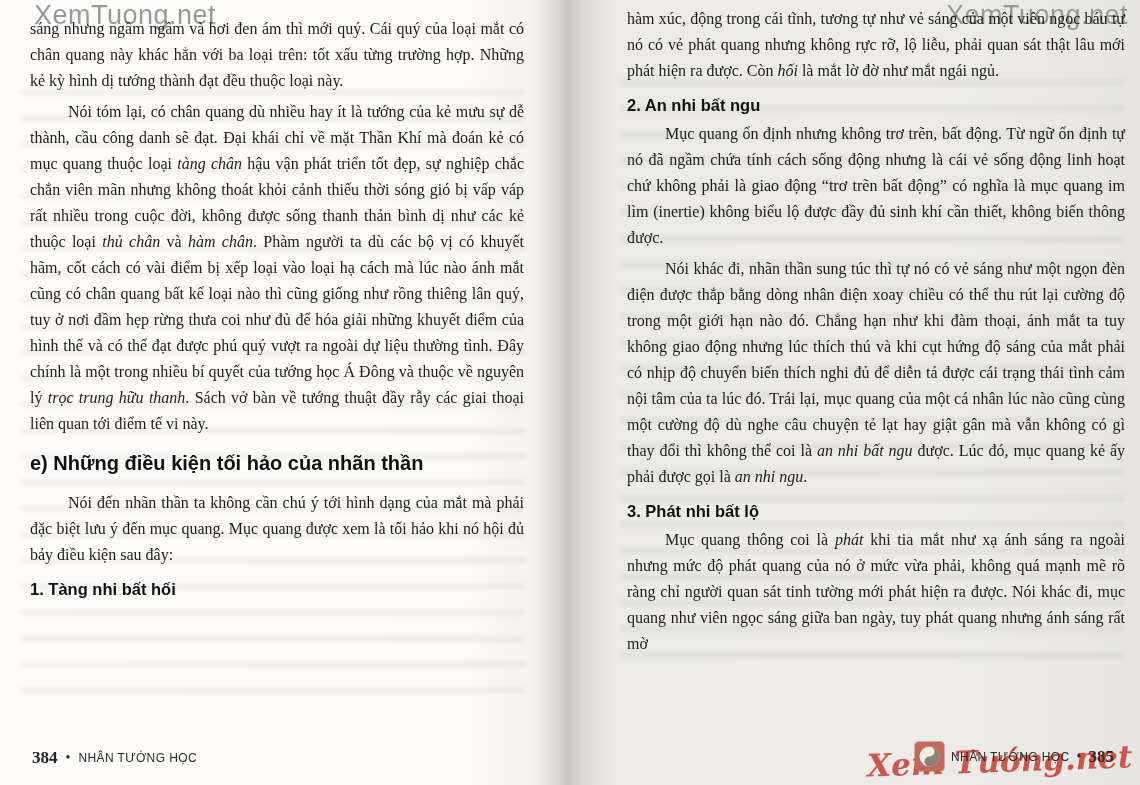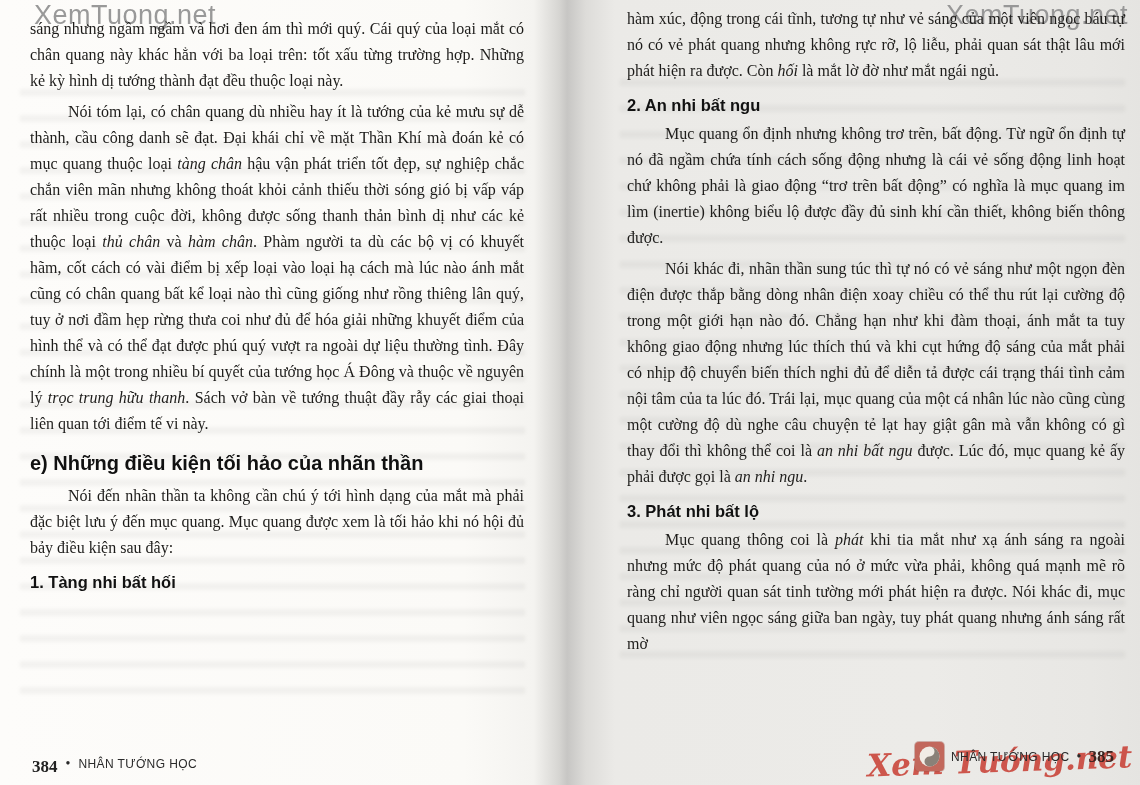--- a/index.html
+++ b/index.html
@@ -38,34 +38,34 @@
   .page-left{left:30px;top:16px;width:494px;}
   .page-right{left:627px;top:6px;width:498px;}
 
   .page p{
     margin:0 0 5px 0;
     font-size:16px;line-height:26px;
     text-align:justify;
   }
   .page p.indent{text-indent:38px;}
   .page h2{
-    margin:14px 0 8px 0;
+    margin:14px 0 15px 0;
     font-family:"Liberation Sans","DejaVu Sans",sans-serif;
     font-size:20px;line-height:24px;font-weight:bold;color:#111;
   }
   .page h3{
     margin:11px 0 6px 0;
     font-family:"Liberation Sans","DejaVu Sans",sans-serif;
     font-size:16.5px;line-height:20px;font-weight:bold;color:#111;
   }
   .page em{font-style:italic;}
 
   .footer-left{
-    position:absolute;left:32px;bottom:8px;
-    display:flex;gap:8px;
+    position:absolute;left:32px;bottom:17px;
+    display:flex;align-items:center;gap:8px;
   }
   .footer-left .pnum{
     font-family:"Liberation Serif",serif;font-weight:bold;font-size:17px;color:#222;
   }
   .footer-right{
     position:absolute;right:46px;bottom:14px;
     display:flex;align-items:center;gap:7px;
   }
   .book-title{
     font-family:"Liberation Sans","DejaVu Sans",sans-serif;

